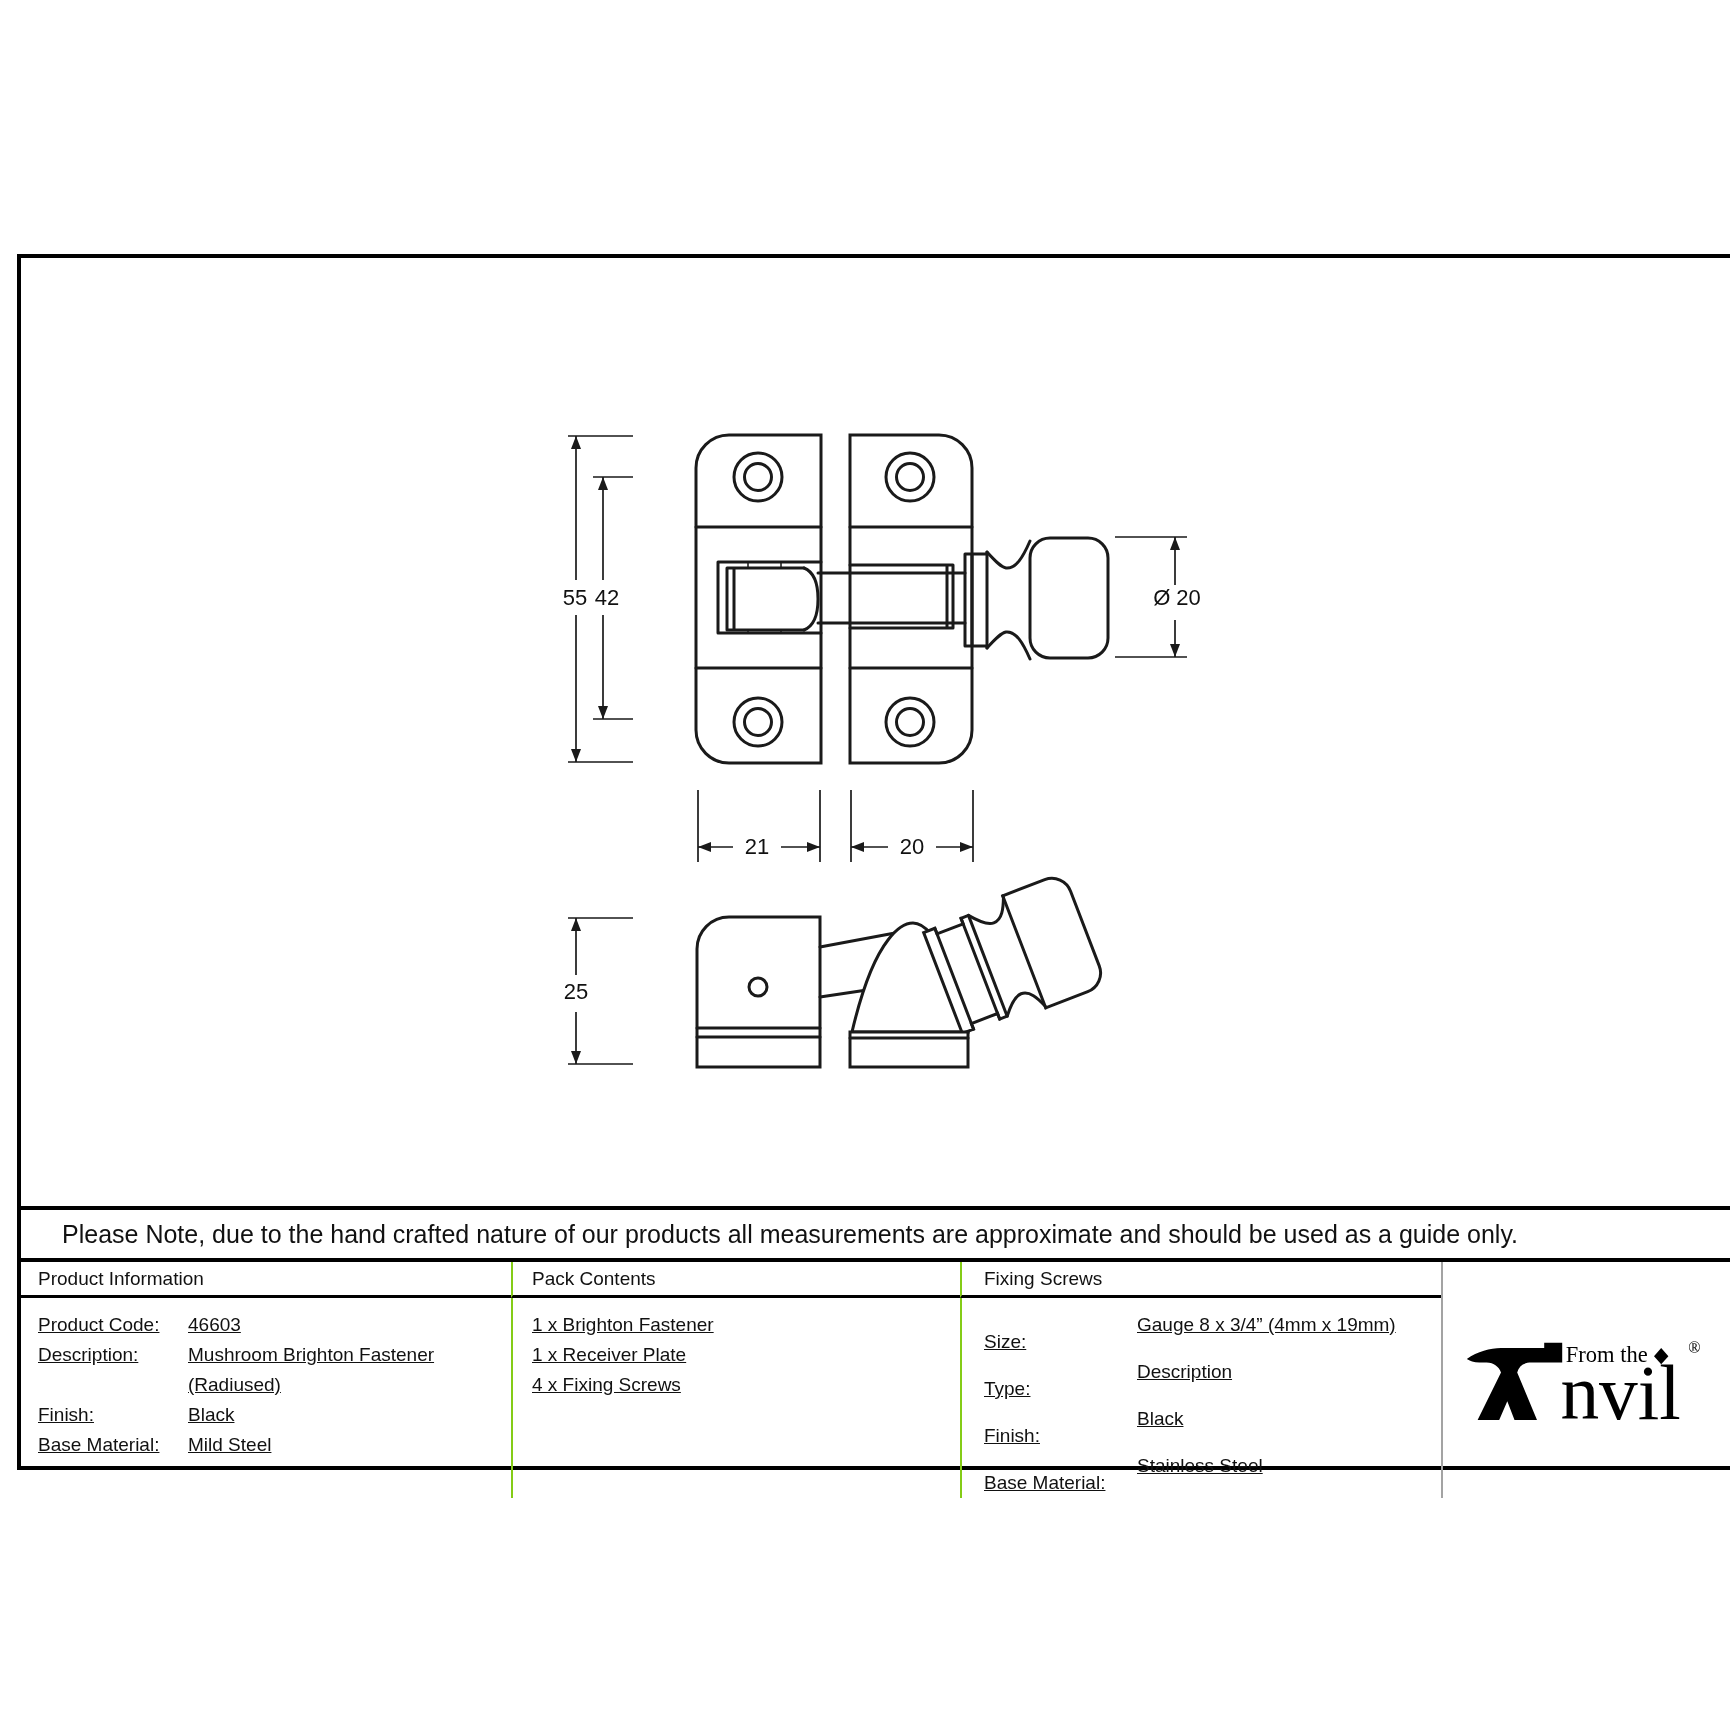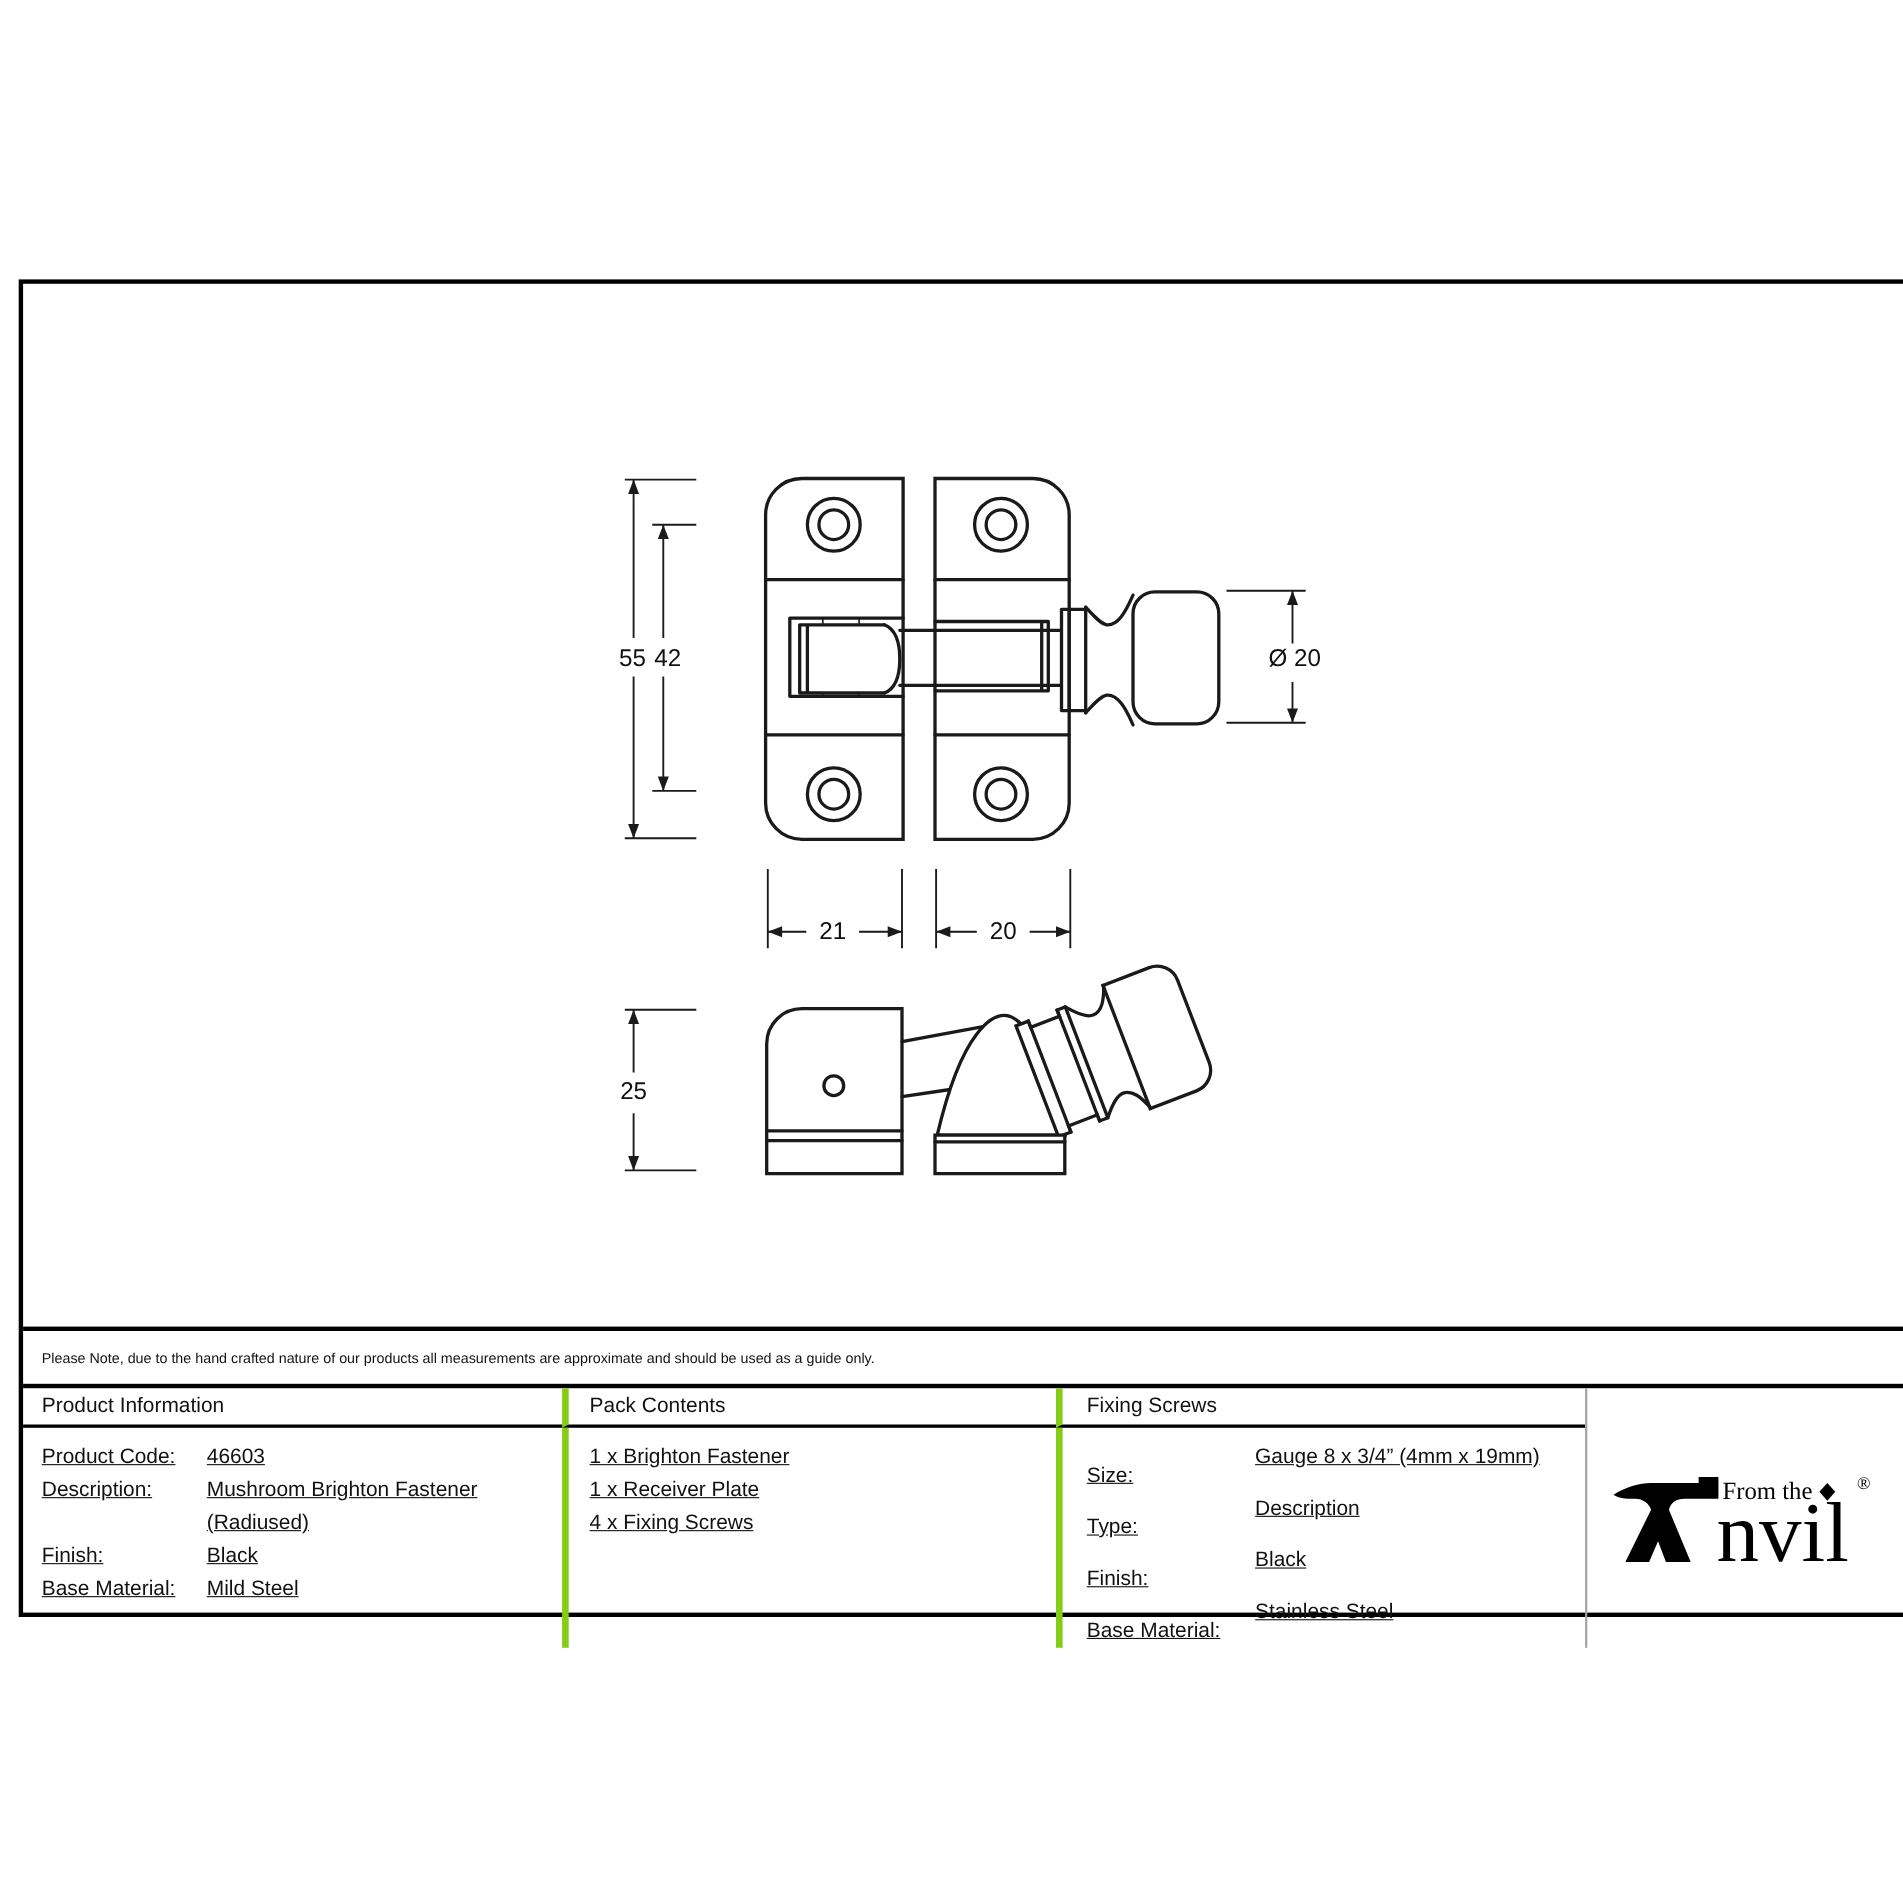--- a/index.html
+++ b/index.html
@@ -5,27 +5,27 @@
   html,body{margin:0;padding:0;background:#fff;}
   .page{position:relative;width:1730px;height:1730px;background:#fff;
         font-family:"Liberation Sans",sans-serif;color:#111;overflow:hidden;}
   .outer-box{position:absolute;left:17px;top:254px;width:1725px;height:1216px;
              border:4px solid #000;box-sizing:border-box;background:#fff;}
   .drawing-svg{position:absolute;left:0;top:0;display:block;}
   
   .note-row{position:absolute;left:0;top:948px;width:100%;height:56px;
             border-top:4px solid #000;border-bottom:4px solid #000;box-sizing:border-box;
             display:flex;align-items:center;padding-left:17px;}
-  .note-row span{font-size:13px;}
+  .note-row span{font-size:25px;margin-left:24px;}
   
   .spec-table{position:absolute;left:0;top:1004px;width:100%;height:209px;box-sizing:border-box;
               display:grid;grid-template-columns:490px 449px 481px 1fr;grid-template-rows:36px 1fr;}
   .th{font-size:19px;display:flex;align-items:center;border-bottom:3px solid #000;box-sizing:border-box;}
   .cell{font-size:19px;box-sizing:border-box;padding-top:12px;text-decoration:underline;}
-  .bl{border-left:6px solid #84cc16;}
+  .bl{border-left:2px solid #84cc16;}
   .p1{padding-left:17px;}
   .p2{padding-left:19px;}
   .p3{padding-left:22px;}
   .kv{display:flex;line-height:30px;}
   .kv .k{flex:0 0 150px;}
   .kv .v{width:255px;}
   .kv3 .k{flex:0 0 153px;margin-top:17px;}
   .kv3 .v{width:300px;}
   .pitem{line-height:30px;}
   .logo-cell{grid-column:4;grid-row:1 / 3;border-left:2px solid #a3a3a3;

